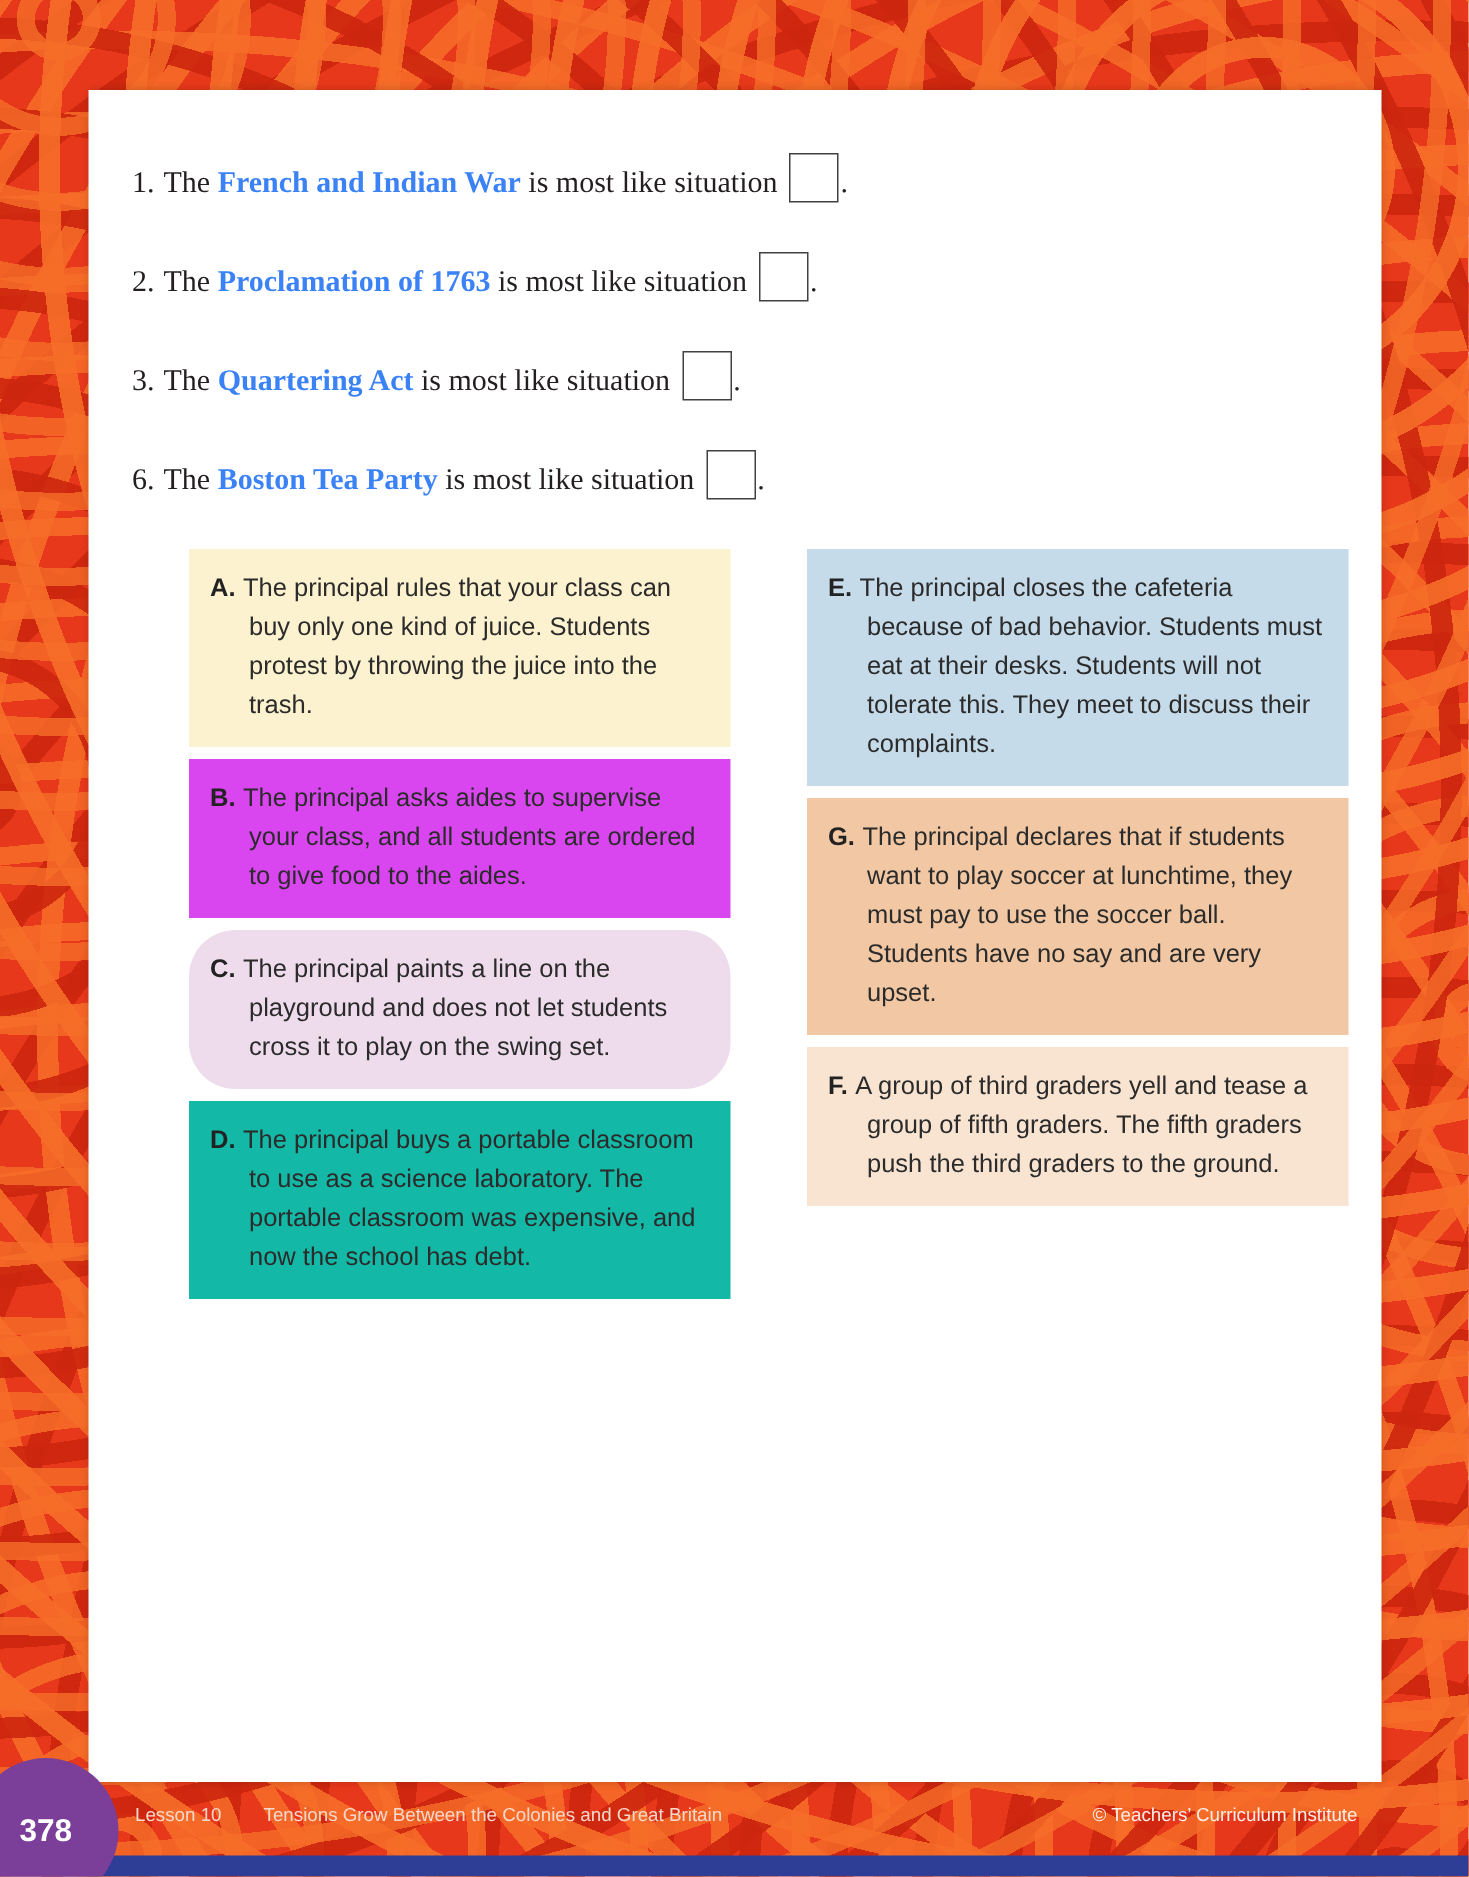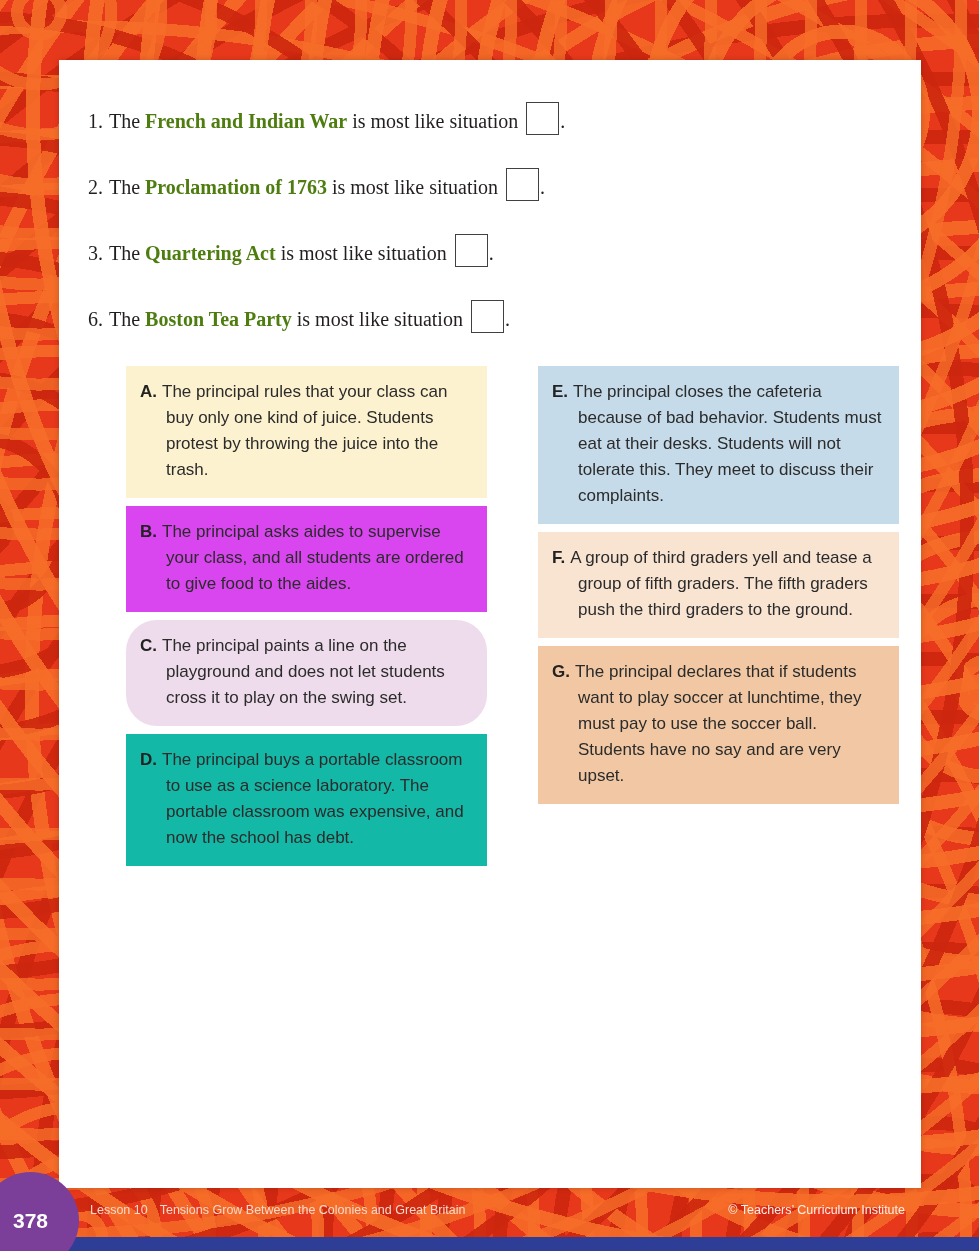--- a/index.html
+++ b/index.html
@@ -32,21 +32,21 @@
   .questions {
     list-style: none;
     margin: 0;
     padding: 42px 0 0 29px;
     font-family: "Liberation Serif", serif;
     font-size: 20px;
     line-height: 1.2;
     color: #231f20;
   }
   .q { height: 34px; margin-bottom: 32px; white-space: nowrap; }
-  .q strong { font-weight: 700; color: #4d7c0f; }
+  .q strong { font-weight: 700; color: #3b82f6; }
   .qnum { margin-right: 6px; }
 
   .abox {
     display: inline-block;
     width: 33px; height: 33px;
     background: #fff;
     border: 1.4px solid #414141;
     vertical-align: -7px;
     margin-left: 8px;
     margin-right: 1px;
@@ -83,21 +83,21 @@
     position: absolute;
     left: 90px; right: 74px; top: 1203px;
     display: flex;
     justify-content: space-between;
     align-items: baseline;
     font-family: "Liberation Sans", sans-serif;
     font-size: 12.5px;
     color: #f6d9cc;
     z-index: 2;
   }
-  .flesson .lsn-label { margin-right: 12px; }
+  .flesson .lsn-label { margin-right: 28px; }
   .fcopy { color: #fdeee8; }
 
   .bluebar {
     position: absolute;
     left: 0; bottom: 0;
     width: 100%; height: 14px;
     background: #2e3d96;
     z-index: 1;
   }
 
@@ -158,25 +158,25 @@
           <p><strong class="letter">C.</strong><span>The principal paints a line on the playground and does not let students cross it to play on the swing set.</span></p>
         </div>
         <div class="card" style="background-color: #14b8a6;">
           <p><strong class="letter">D.</strong><span>The principal buys a portable classroom to use as a science laboratory. The portable classroom was expensive, and now the school has debt.</span></p>
         </div>
       </div>
       <div class="col">
         <div class="card" style="background-color: rgb(198, 219, 233);">
           <p><strong class="letter">E.</strong><span>The principal closes the cafeteria because of bad behavior. Students must eat at their desks. Students will not tolerate this. They meet to discuss their complaints.</span></p>
         </div>
+        <div class="card" style="background-color: rgb(241, 200, 163);">
+          <p><strong class="letter">G.</strong><span>The principal declares that if students want to play soccer at lunchtime, they must pay to use the soccer ball. Students have no say and are very upset.</span></p>
+        </div>
         <div class="card" style="background-color: rgb(249, 228, 210);">
           <p><strong class="letter">F.</strong><span>A group of third graders yell and tease a group of fifth graders. The fifth graders push the third graders to the ground.</span></p>
-        </div>
-        <div class="card" style="background-color: rgb(241, 200, 163);">
-          <p><strong class="letter">G.</strong><span>The principal declares that if students want to play soccer at lunchtime, they must pay to use the soccer ball. Students have no say and are very upset.</span></p>
         </div>
       </div>
     </div>
 
   </div>
 
   <div class="footer">
     <div class="flesson">
       <span class="lsn-label">Lesson 10</span><span>Tensions Grow Between the Colonies and Great Britain</span>
     </div>

